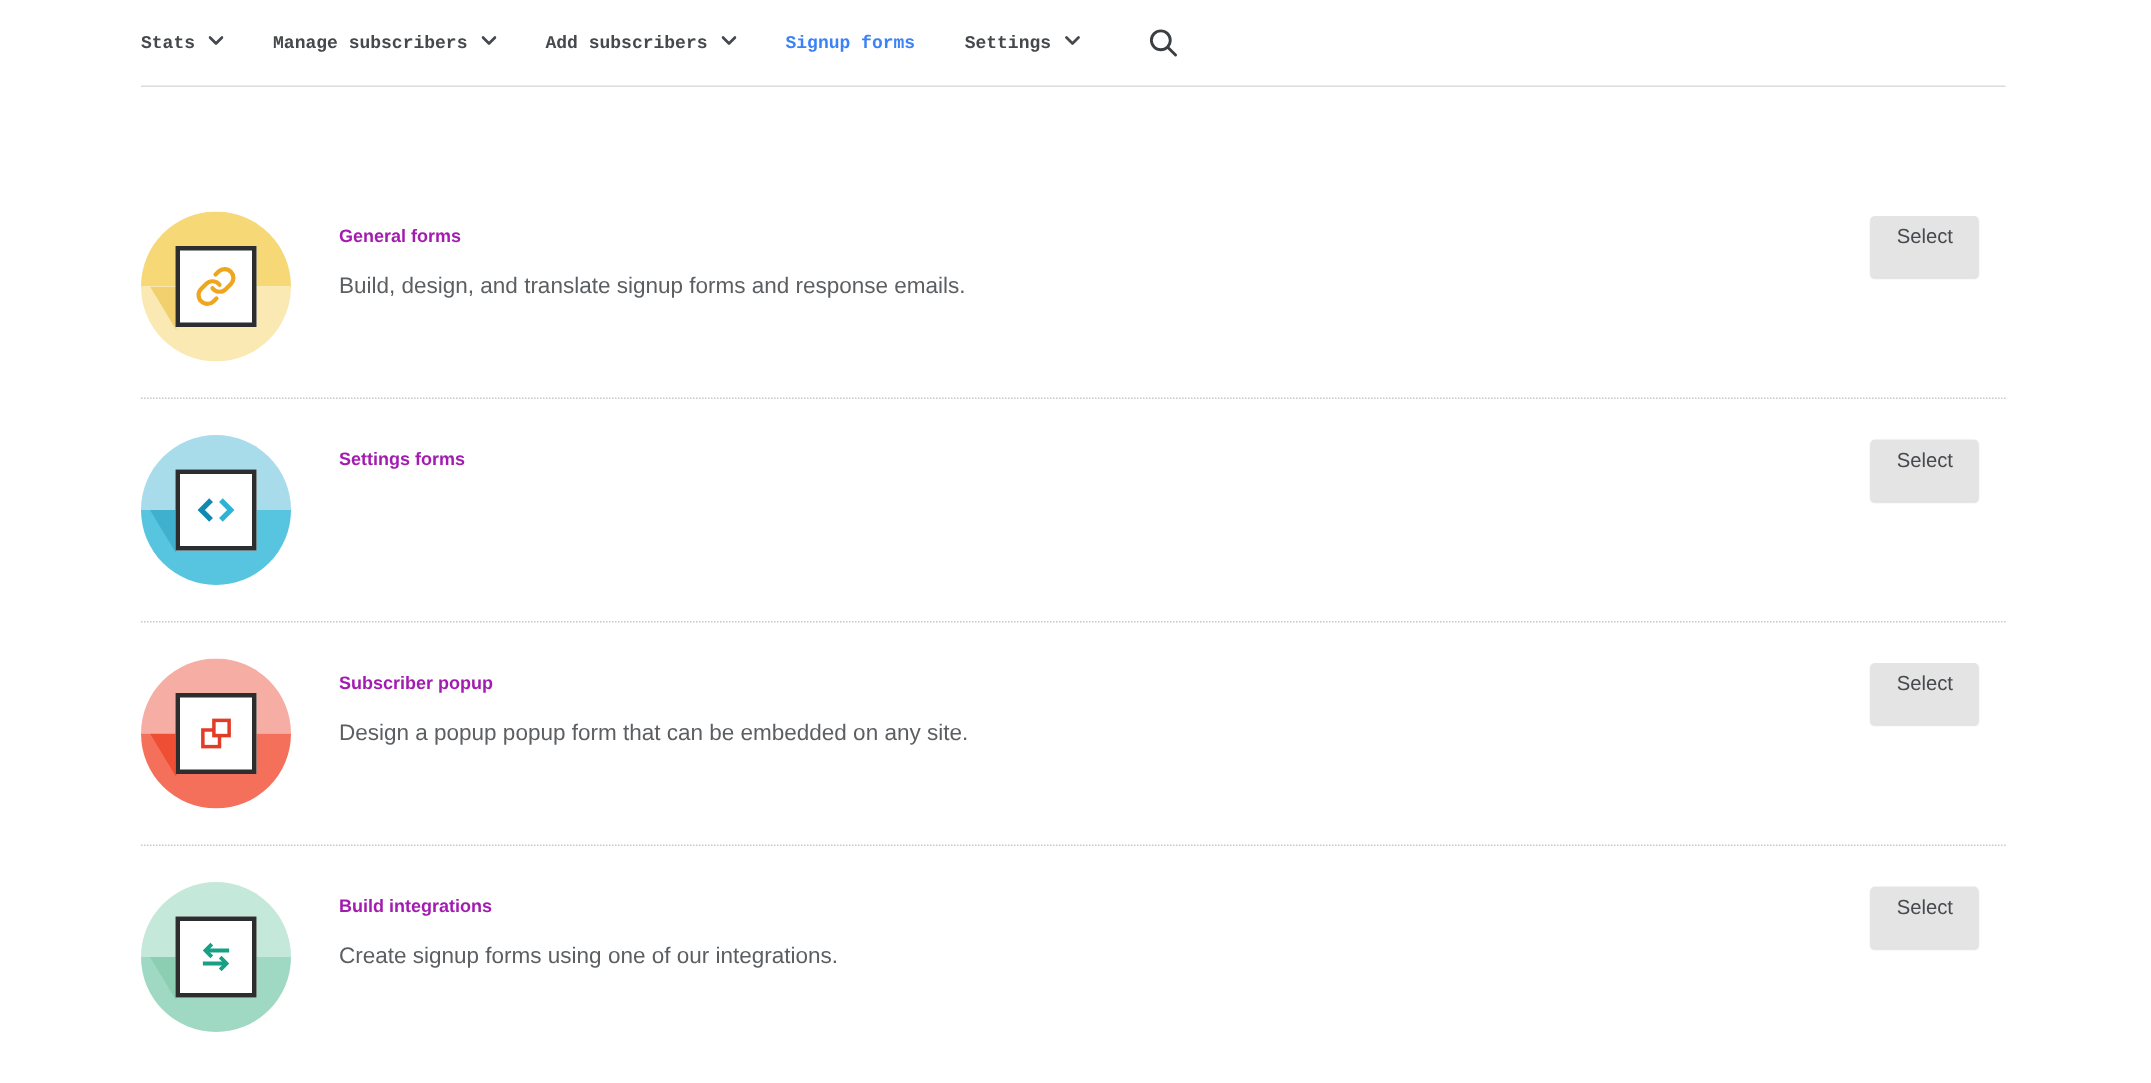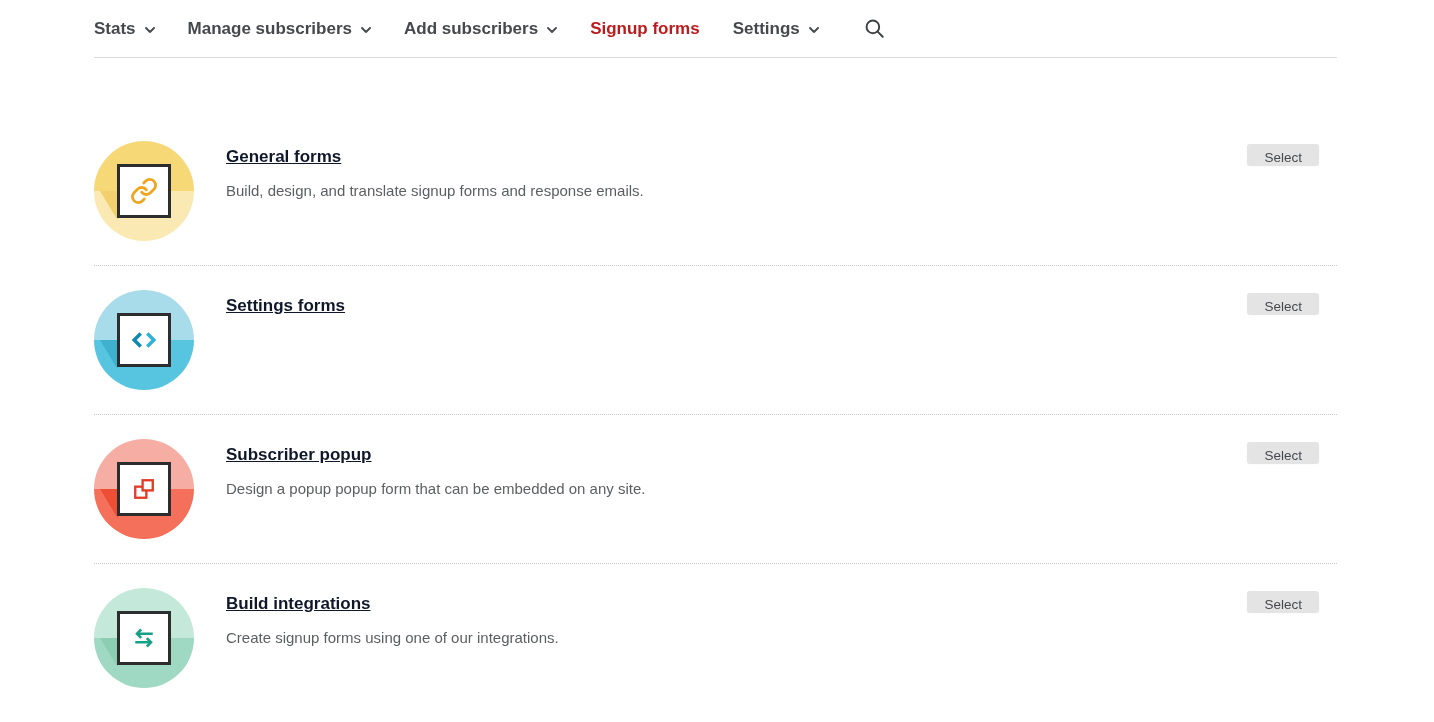--- a/index.html
+++ b/index.html
@@ -3,46 +3,46 @@
 <meta charset="utf-8">
 <style>
   * { margin:0; padding:0; box-sizing:border-box; }
   html,body { background:#fff; }
   body { font-family:"Liberation Sans", sans-serif; }
   .page { width:1434px; height:722px; background:#fff; overflow:hidden; position:relative; }
   .container { margin:0 97px 0 94px; }
 
   
   .nav { display:flex; align-items:center; height:58px; border-bottom:1px solid #dcdcdc; column-gap:33px; }
-  .nav-item { display:flex; align-items:center; gap:9px; font-size:17px; font-weight:600; color:#45484c; cursor:pointer; white-space:nowrap; }
-  .nav-item.active { color:#b91c1c; }
+  .nav-item { display:flex; gap:9px; font-size:12px; font-weight:600; color:#45484c; cursor:pointer; white-space:nowrap;font-family:Liberation Mono, monospace; }
+  .nav-item.active { color:#3b82f6; }
   .nav-item .chev { display:inline-flex; margin-top:2px; }
   .nav-search { margin-left:12px; display:flex; align-items:center; cursor:pointer; }
 
   
   .list { padding-top:59px; }
   .row { display:flex; align-items:flex-start; padding:24px 0; min-height:148px; border-bottom:1px dotted #c8c8c8; }
   .row:last-child { border-bottom:none; }
 
   
   .freddicon { width:100px; height:100px; border-radius:50%; position:relative; overflow:hidden; flex:none; }
   .freddicon .half-top    { position:absolute; left:0; right:0; top:0; height:50%; background:var(--top); }
   .freddicon .half-bottom { position:absolute; left:0; right:0; top:50%; height:50%; background:var(--bottom); }
   .freddicon .wedge { position:absolute; left:0; top:50%; width:100%; height:50%; background:var(--wedge);
                       clip-path:polygon(6% 0, 23.5% 0, 23.5% 58%); }
   .freddicon .frame { position:absolute; left:23px; top:23px; width:54px; height:54px; background:#fff;
                       border:3px solid #2b2d2e; z-index:2; display:flex; align-items:center; justify-content:center;
                       color:var(--glyph); }
 
   .row-text { flex:1 1 auto; margin-left:32px; padding-top:4px; }
-  .row-title { display:inline-block; font-size:17px; font-weight:700; color:#0f172a; line-height:24px; cursor:pointer;text-decoration:underline; }
+  .row-title { display:inline-block; font-size:12px; font-weight:700; color:#a21caf; line-height:24px; cursor:pointer; }
   .row-desc  { font-size:15px; color:#5c5f62; line-height:22px; margin-top:11px; }
 
   .select-btn { flex:none; margin:3px 18px 0 0; background:#e4e4e4; border:none; border-radius:3px;
-                padding:6px 17px 0; font-family:"Liberation Sans", sans-serif; font-size:13.5px; color:#46494d;
+                padding:6px 17px 20px; font-family:"Liberation Sans", sans-serif; font-size:13.5px; color:#46494d;
                 cursor:pointer; box-shadow:0 1px 1px rgba(0,0,0,0.12); }
 
   svg { display:block; }
 </style>
 </head>
 <body>
 
 <div class="page">
   <div class="container">
 

